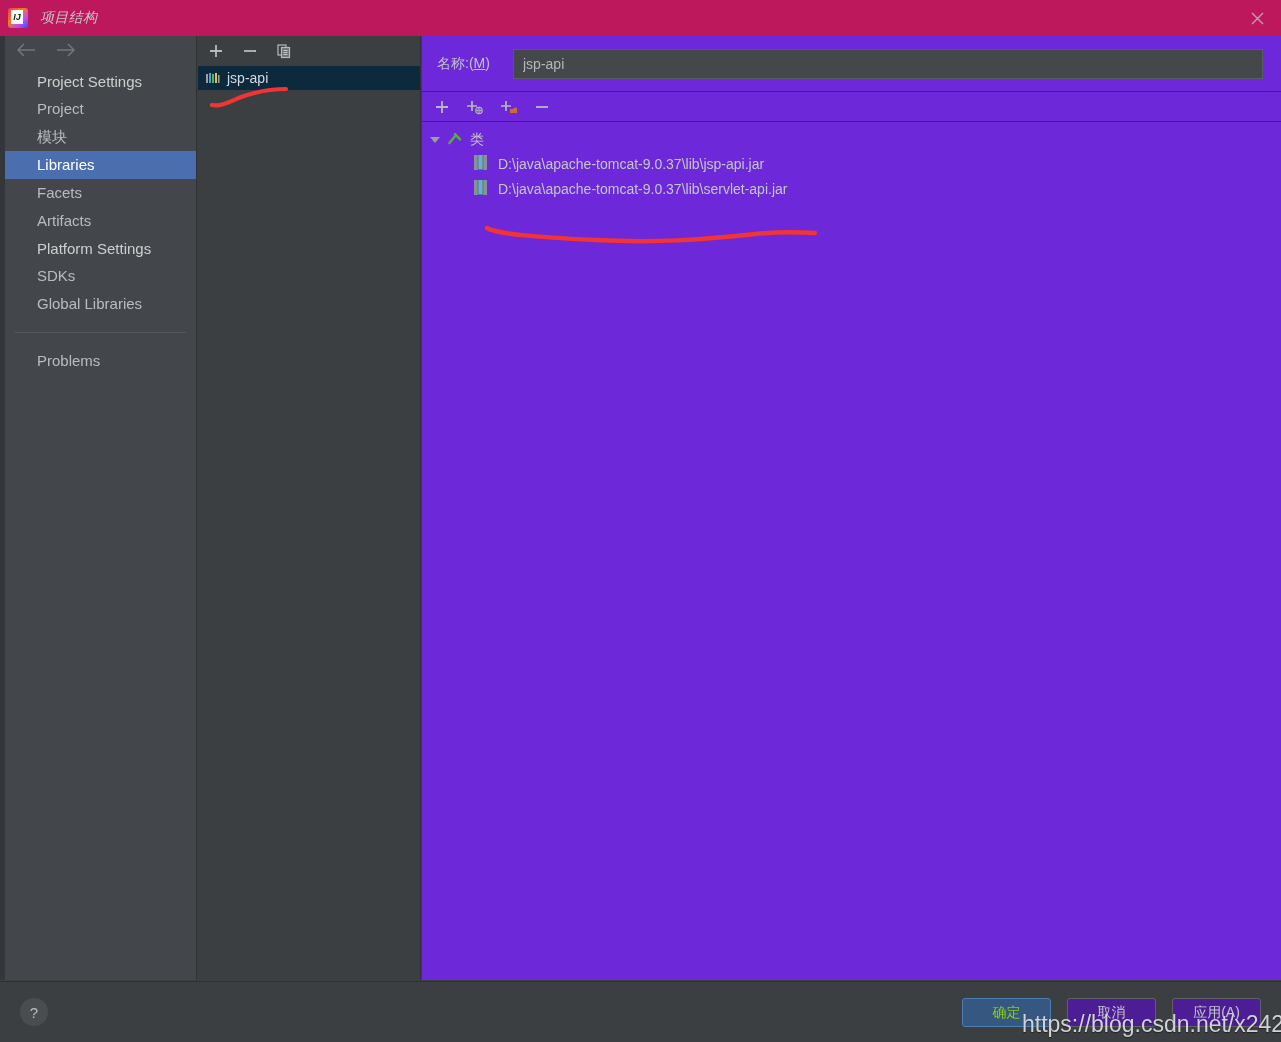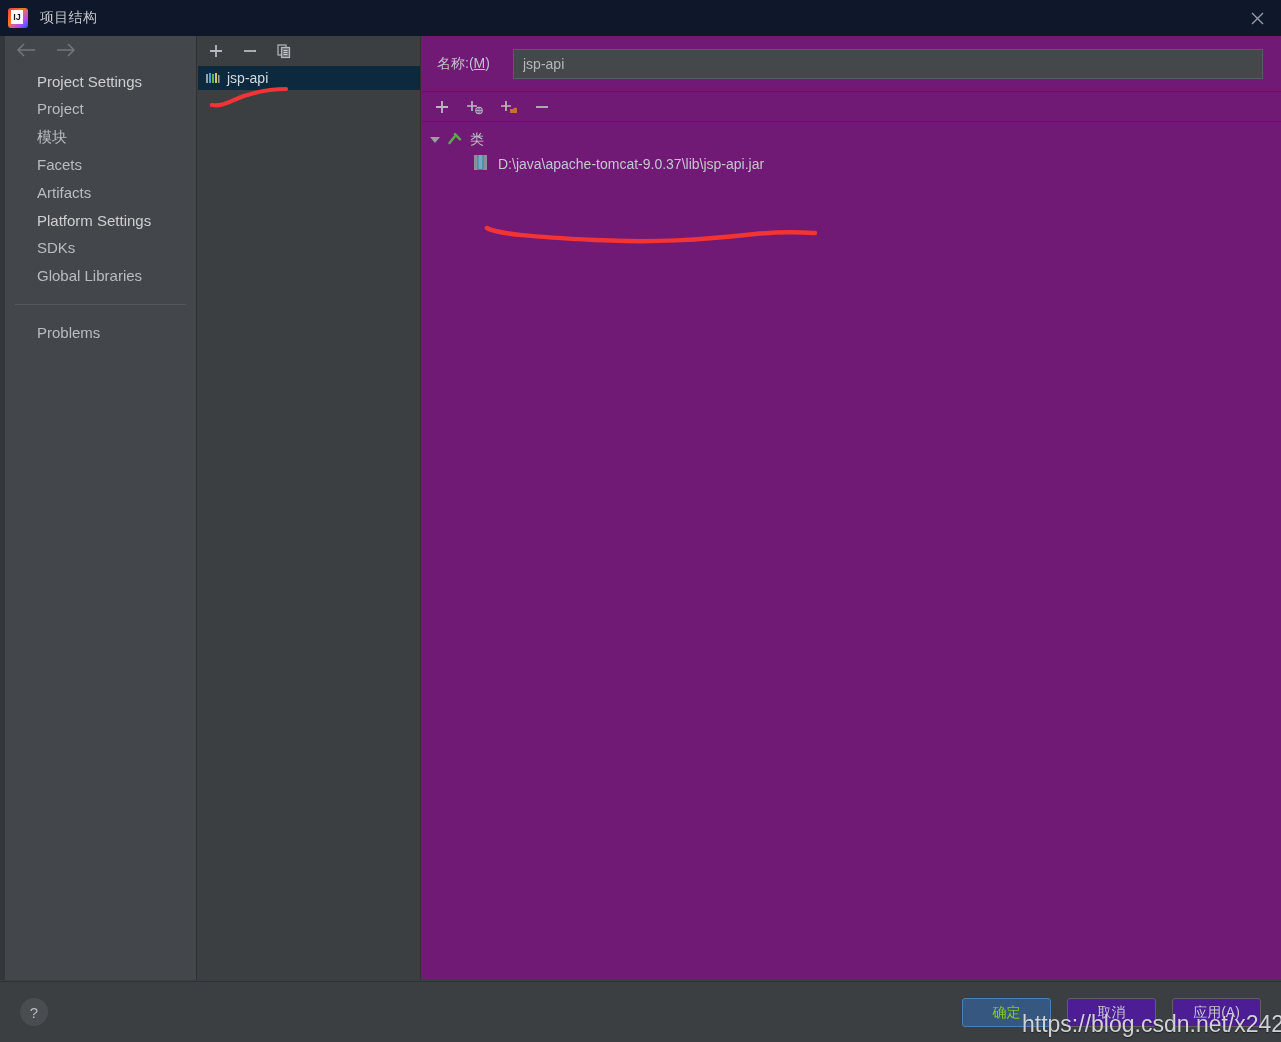--- a/index.html
+++ b/index.html
@@ -13,22 +13,22 @@
     position: relative;
     width: 1281px; height: 1042px;
     background: #3c3f41;
     color: #bbbbbb;
   }
 
   
   #titlebar {
     position: absolute; top: 0; left: 0;
     width: 1281px; height: 36px;
-    background: #0f172a;
-    display: flex; align-items: center;
+    background: #be185d;
+    display: flex; align-items: center; font-style: italic;
   }
   #app-logo {
     width: 20px; height: 20px; margin-left: 8px;
     position: relative; flex: none;
     border-radius: 3px;
     background: linear-gradient(135deg, #fe315d 0%, #f97a12 38%, #b64aff 72%, #1a5bff 100%);
     overflow: hidden;
   }
   #app-logo::after {
     content: "IJ";
@@ -105,21 +105,21 @@
     height: 24px; padding-left: 7px;
     font-size: 14px; cursor: pointer; color: #c4c7cb;
   }
   .lib-row.selected { background: #0d293e; color: #d6d9dd; }
   .lib-icon { display: flex; flex: none; }
 
   
   #right-panel {
     position: absolute; left: 422px; top: 36px;
     width: 859px; height: 944px;
-    background: #701a75;
+    background: #6d28d9;
   }
   #name-row {
     height: 56px; display: flex; align-items: center;
     padding-left: 15px;
     border-bottom: 1px solid #323538;
   }
   #name-label { font-size: 14px; color: #bfc2c6; width: 76px; flex: none; }
   #name-label u { text-decoration: underline; }
   #name-input {
     flex: 1; margin-right: 18px; height: 30px;
@@ -221,20 +221,21 @@
       <span class="nav-arrow">
         <svg width="22" height="14" viewBox="0 0 22 14" aria-hidden="true">
           <path d="M2 7 H19 M13 1 L19 7 L13 13" stroke="#9a9da1" stroke-width="1.5" fill="none"></path>
         </svg>
       </span>
     </div>
 
     <div class="sb-group">Project Settings</div>
     <div class="sb-item">Project</div>
     <div class="sb-item">模块</div>
+    <div class="sb-item selected">Libraries</div>
     <div class="sb-item">Facets</div>
     <div class="sb-item">Artifacts</div>
 
     <div class="sb-group">Platform Settings</div>
     <div class="sb-item">SDKs</div>
     <div class="sb-item">Global Libraries</div>
 
     <div class="sb-divider"></div>
     <div class="sb-item">Problems</div>
   </div>
@@ -325,20 +326,30 @@
         <span>
           <svg width="13" height="15" viewBox="0 0 13 15" aria-hidden="true">
             <rect x="0" y="0" width="13" height="15" fill="#8a9096"></rect>
             <rect x="3.5" y="0" width="6" height="15" fill="#3f7f9a"></rect>
             <path d="M4.5 1 h4 M4.5 3 h4 M4.5 5 h4 M4.5 7 h4 M4.5 9 h4 M4.5 11 h4 M4.5 13 h4" stroke="#a8d8e8" stroke-width="1"></path>
           </svg>
         </span>
         <span>D:\java\apache-tomcat-9.0.37\lib\jsp-api.jar</span>
       </div>
 
+      <div class="tree-leaf">
+        <span>
+          <svg width="13" height="15" viewBox="0 0 13 15" aria-hidden="true">
+            <rect x="0" y="0" width="13" height="15" fill="#8a9096"></rect>
+            <rect x="3.5" y="0" width="6" height="15" fill="#3f7f9a"></rect>
+            <path d="M4.5 1 h4 M4.5 3 h4 M4.5 5 h4 M4.5 7 h4 M4.5 9 h4 M4.5 11 h4 M4.5 13 h4" stroke="#a8d8e8" stroke-width="1"></path>
+          </svg>
+        </span>
+        <span>D:\java\apache-tomcat-9.0.37\lib\servlet-api.jar</span>
+      </div>
     </div>
   </div>
 
   <div id="bottom-bar"></div>
   <div id="help-btn">?</div>
   <div class="dlg-btn" id="btn-ok">确定</div>
   <div class="dlg-btn" id="btn-cancel">取消</div>
   <div class="dlg-btn" id="btn-apply">应用(A)</div>
 
   <svg class="annot" id="annot-1" width="95" height="26" viewBox="0 0 95 26">

